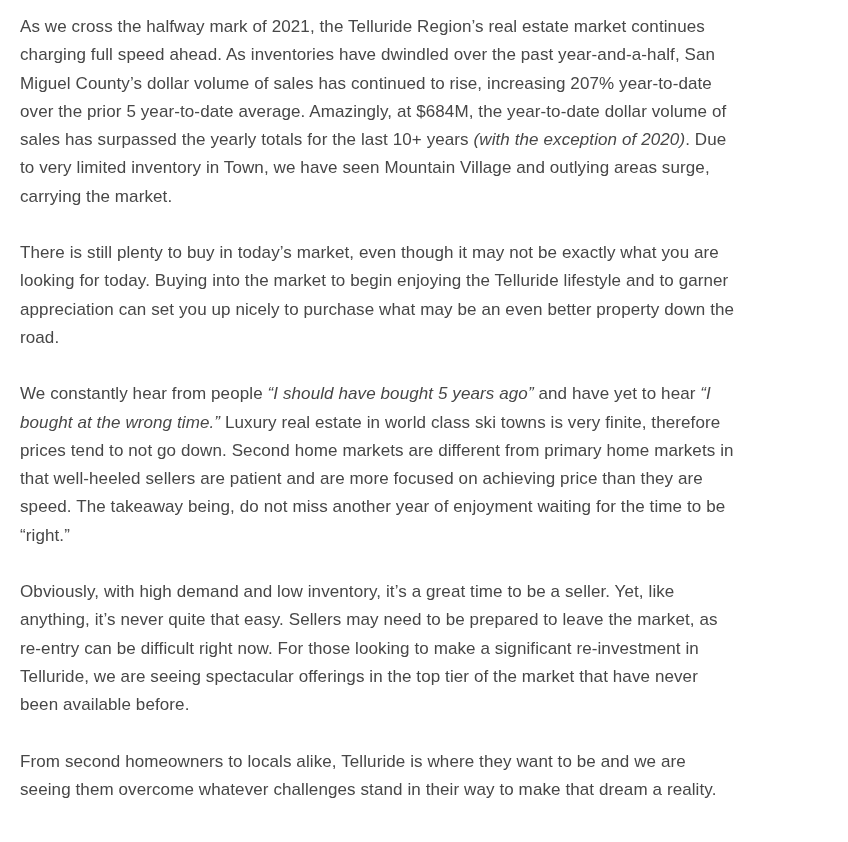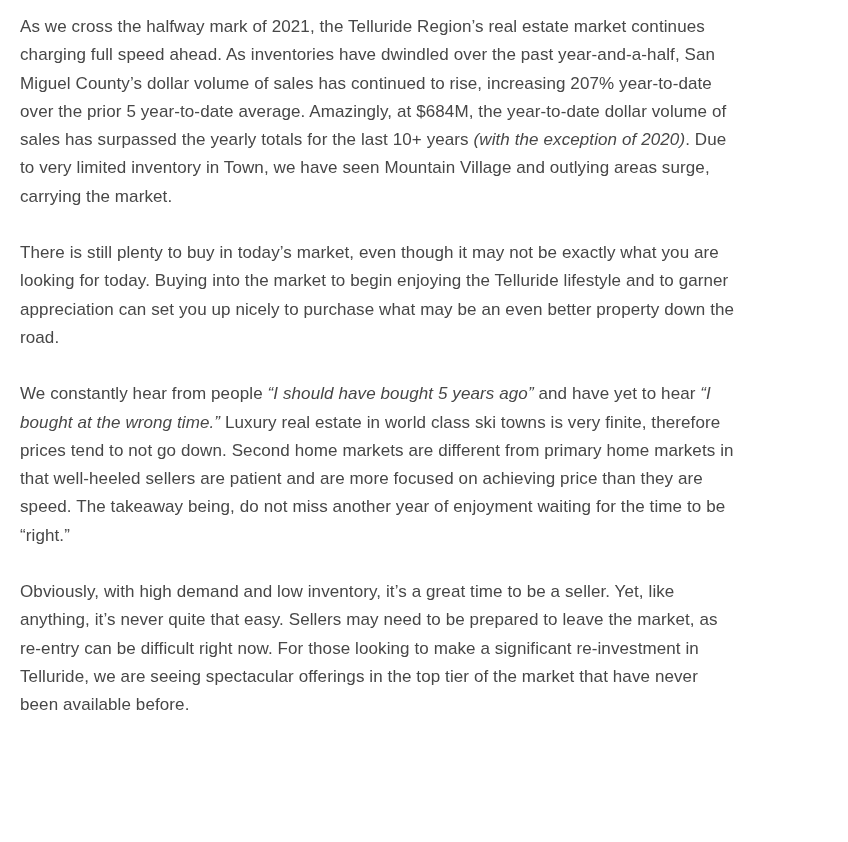--- a/index.html
+++ b/index.html
@@ -36,14 +36,15 @@
 <div class="article">
 
   <p><span>As we cross the halfway mark of 2021, the Telluride Region’s real estate market continues charging full speed ahead. As inventories have dwindled over the past year-and-a-half, San Miguel County’s dollar volume of sales has continued to rise, increasing 207% year-to-date over the prior 5 year-to-date average. Amazingly, at $684M, the year-to-date dollar volume of sales has surpassed the yearly totals for the last 10+ years </span><span class="seg-italic">(with the exception of 2020)</span><span>. Due to very limited inventory in Town, we have seen Mountain Village and outlying areas surge, carrying the market.</span></p>
 
   <p><span>There is still plenty to buy in today’s market, even though it may not be exactly what you are looking for today. Buying into the market to begin enjoying the Telluride lifestyle and to garner appreciation can set you up nicely to purchase what may be an even better property down the road.</span></p>
 
   <p><span>We constantly hear from people </span><span class="seg-italic">“I should have bought 5 years ago”</span><span> and have yet to hear </span><span class="seg-italic">“I bought at the wrong time.”</span><span> Luxury real estate in world class ski towns is very finite, therefore prices tend to not go down. Second home markets are different from primary home markets in that well-heeled sellers are patient and are more focused on achieving price than they are speed. The takeaway being, do not miss another year of enjoyment waiting for the time to be “right.”</span></p>
 
   <p><span>Obviously, with high demand and low inventory, it’s a great time to be a seller. Yet, like anything, it’s never quite that easy. Sellers may need to be prepared to leave the market, as re-entry can be difficult right now. For those looking to make a significant re-investment in Telluride, we are seeing spectacular offerings in the top tier of the market that have never been available before.</span></p>
 
+  <p><span>From second homeowners to locals alike, Telluride is where they want to be and we are seeing them overcome whatever challenges stand in their way to make that dream a reality.</span></p>
 
 </div>
 
 </body></html>

